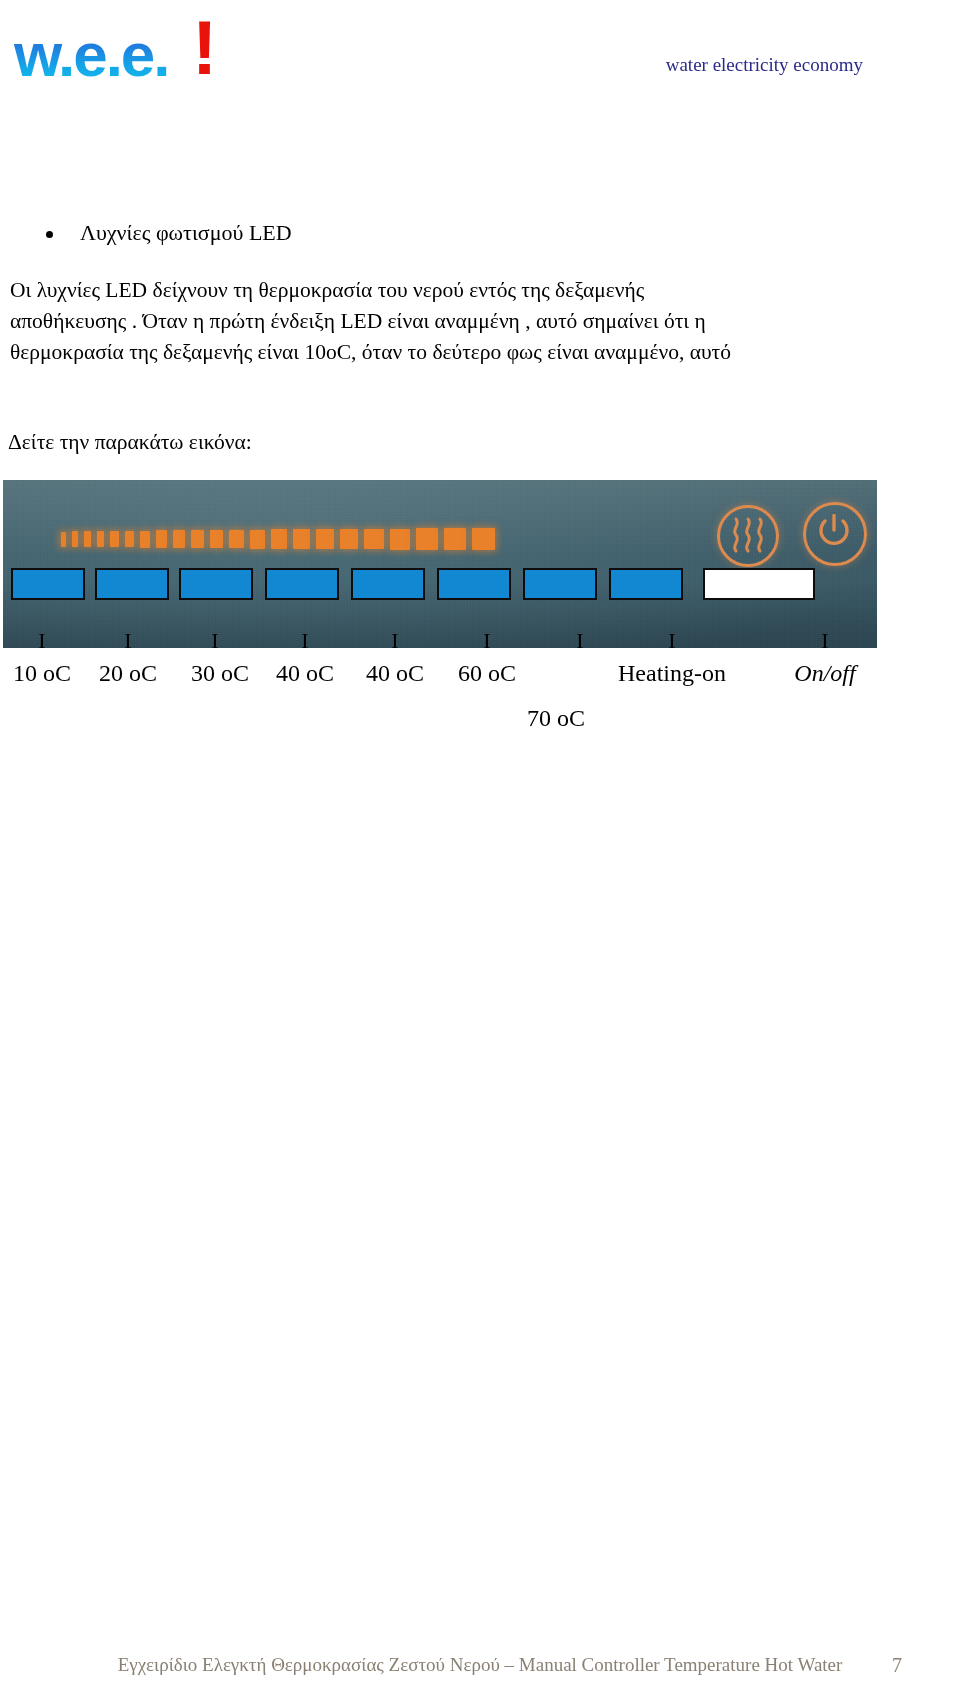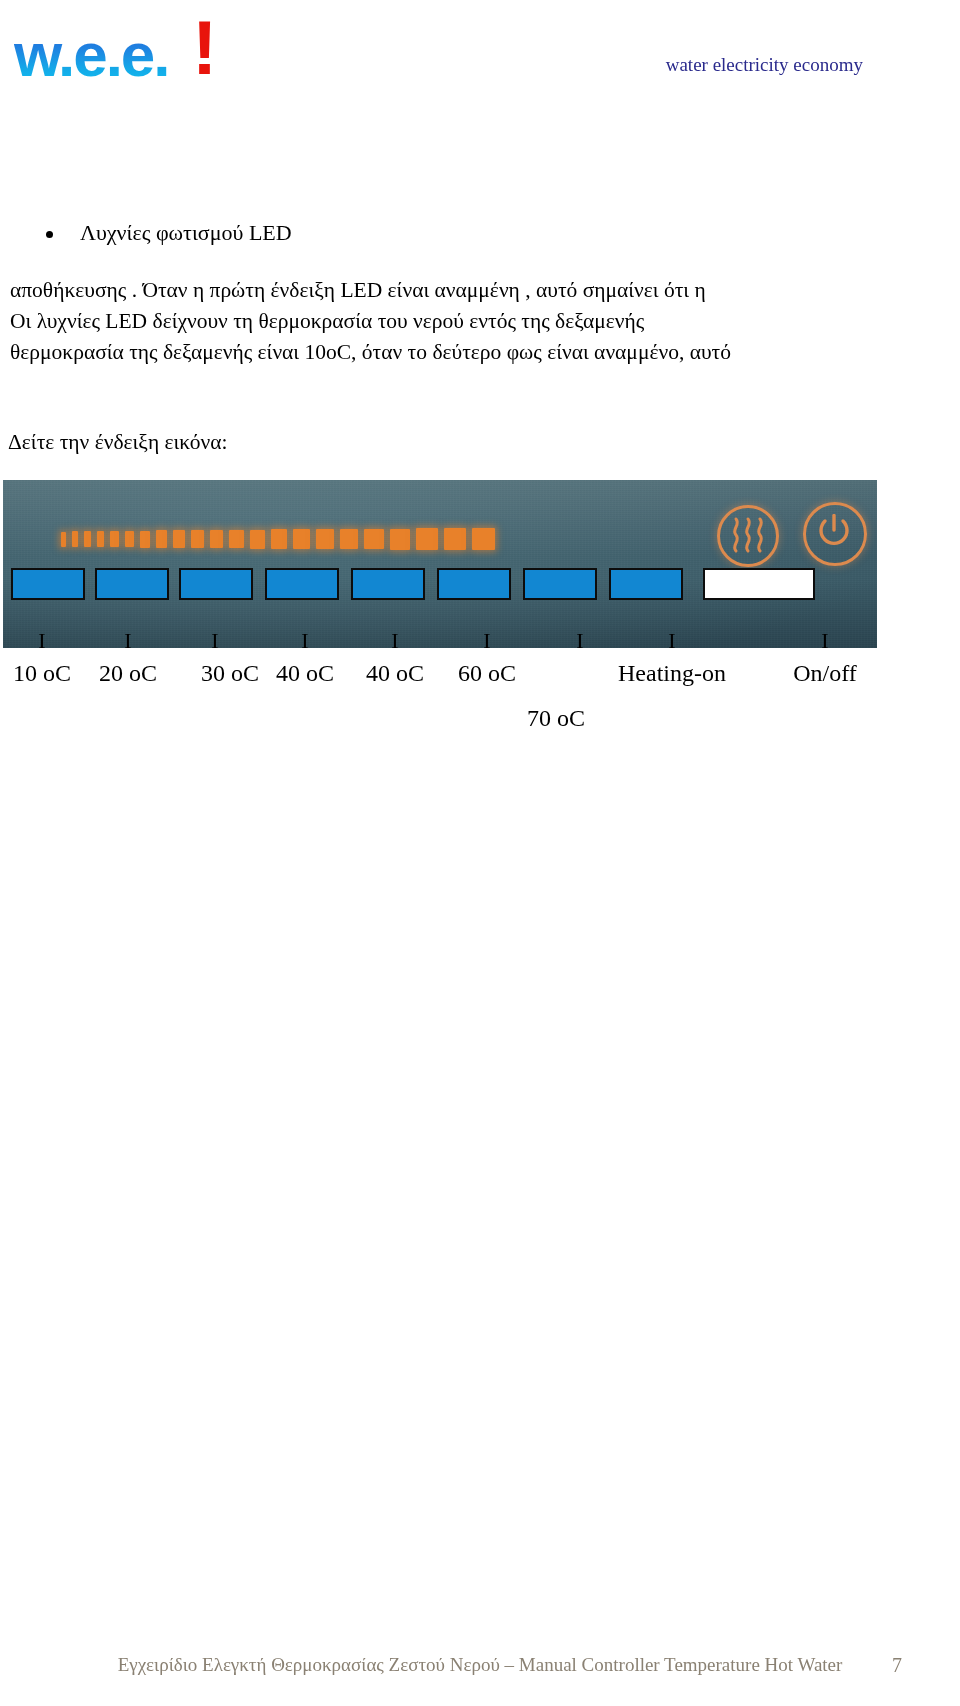--- a/index.html
+++ b/index.html
@@ -254,26 +254,26 @@
     <span class="logo-word">w.e.e.</span>
     <span class="logo-bang">!</span>
   </div>
   <div class="tagline">water electricity economy</div>
 </div>
 
 <div class="bullet-dot"></div>
 <div class="heading-text">Λυχνίες φωτισμού LED</div>
 
 <div class="para">
+  <span class="ln">Οι λυχνίες LED δείχνουν τη θερμοκρασία του νερού εντός της δεξαμενής</span>
   <span class="ln">αποθήκευσης . Όταν η πρώτη ένδειξη LED είναι αναμμένη , αυτό σημαίνει ότι η</span>
-  <span class="ln">Οι λυχνίες LED δείχνουν τη θερμοκρασία του νερού εντός της δεξαμενής</span>
   <span class="ln">θερμοκρασία της δεξαμενής είναι 10oC, όταν το δεύτερο φως είναι αναμμένο, αυτό</span>
 </div>
 
-<div class="see-image">Δείτε την ένδειξη εικόνα:</div>
+<div class="see-image">Δείτε την παρακάτω εικόνα:</div>
 
 <div class="panel-photo">
   <div class="panel-sheen"></div>
   <div class="panel-grain"></div>
 
   <div class="led-bar" id="led-bar">
       <div class="led" style="width: 5px; height: 15px; background: rgb(232, 129, 42);"></div>
       <div class="led" style="width: 5.9px; height: 15.3px; background: rgb(232, 129, 42);"></div>
       <div class="led" style="width: 6.7px; height: 15.7px; background: rgb(232, 129, 42);"></div>
       <div class="led" style="width: 7.6px; height: 16px; background: rgb(232, 129, 42);"></div>
@@ -335,25 +335,25 @@
     <div class="tick" style="left: 395px;">I</div>
     <div class="tick" style="left: 487px;">I</div>
     <div class="tick" style="left: 580px;">I</div>
     <div class="tick" style="left: 672px;">I</div>
     <div class="tick" style="left: 825px;">I</div>
   </div>
 
 <div class="label-row" id="label-row">
     <div class="label" style="left: 42px;">10 oC</div>
     <div class="label" style="left: 128px;">20 oC</div>
-    <div class="label" style="left: 230px;">30 oC</div>
+    <div class="label" style="left: 220px;">30 oC</div>
     <div class="label" style="left: 305px;">40 oC</div>
     <div class="label" style="left: 395px;">40 oC</div>
     <div class="label" style="left: 487px;">60 oC</div>
     <div class="label" style="left: 556px; margin-top: 45px;">70 oC</div>
     <div class="label" style="left: 672px;">Heating-on</div>
-    <div class="label" style="left: 825px;">On/off</div>
+    <div class="label" style="left: 825px; font-style: italic;">On/off</div>
   </div>
 
 <div class="footer">
   <div class="footer-text">Εγχειρίδιο Ελεγκτή Θερμοκρασίας Ζεστού Νερού – Manual Controller Temperature Hot Water</div>
   <div class="footer-page">7</div>
 </div>
 
 </body></html>

